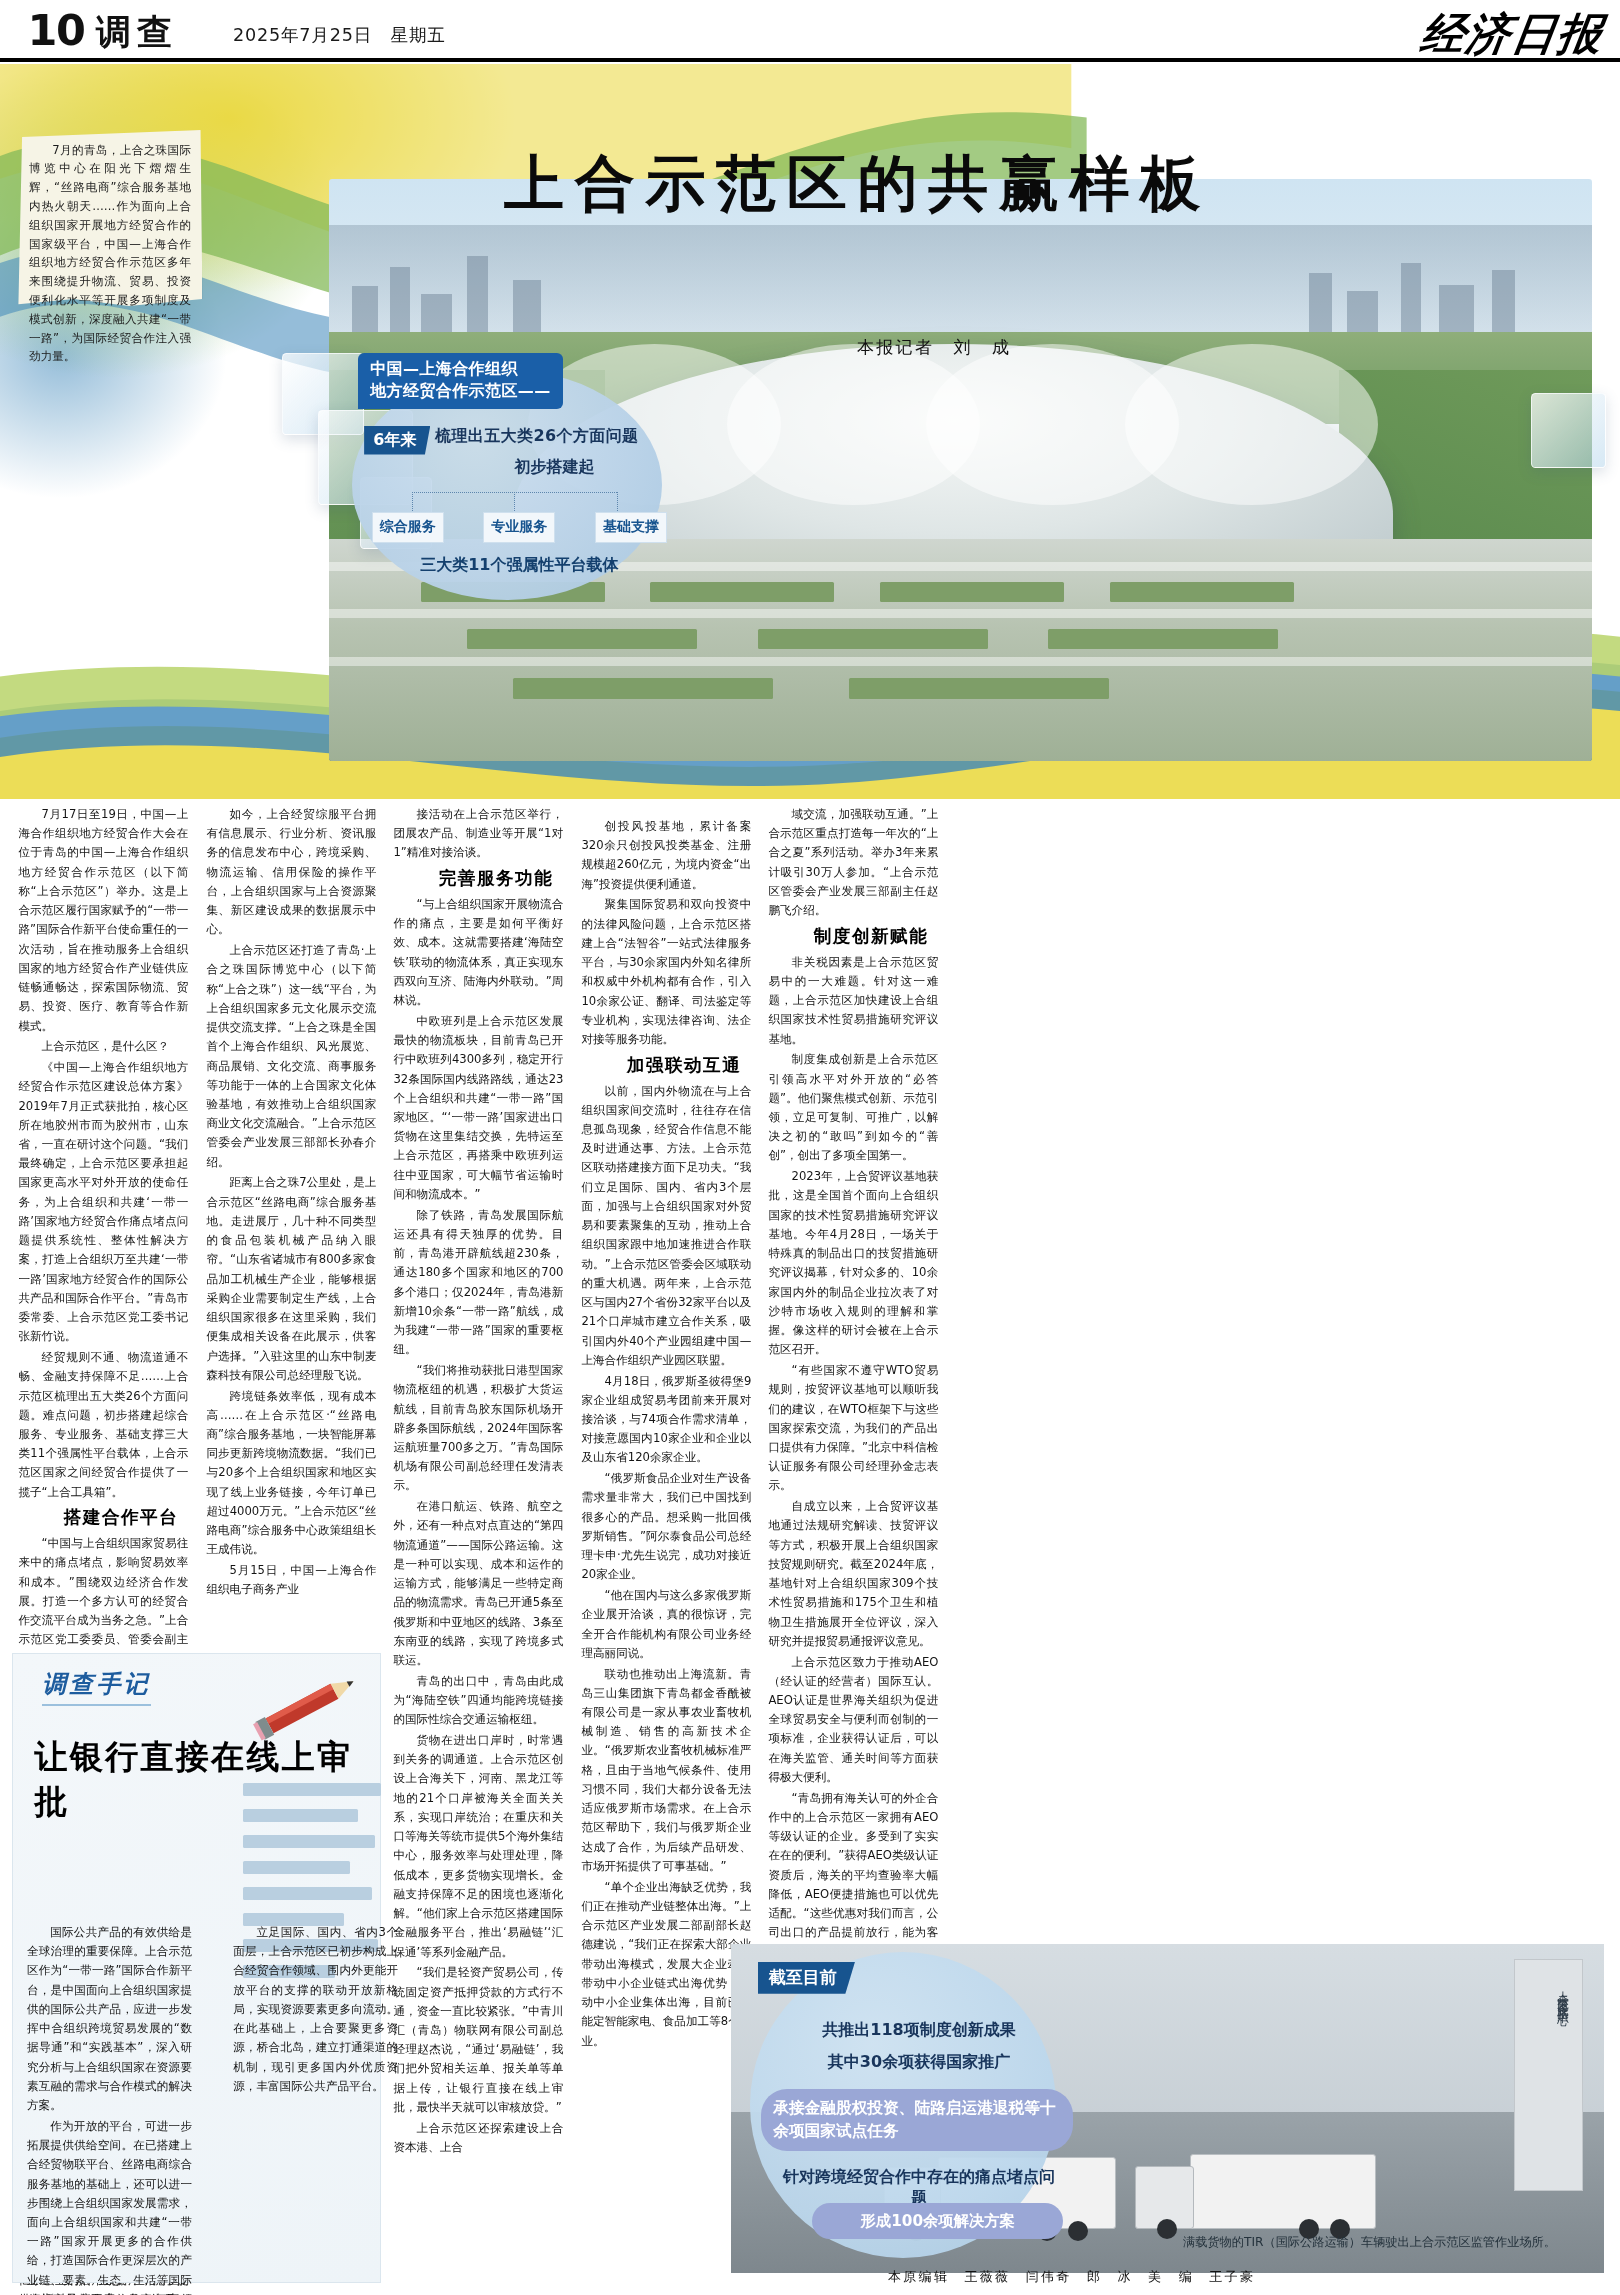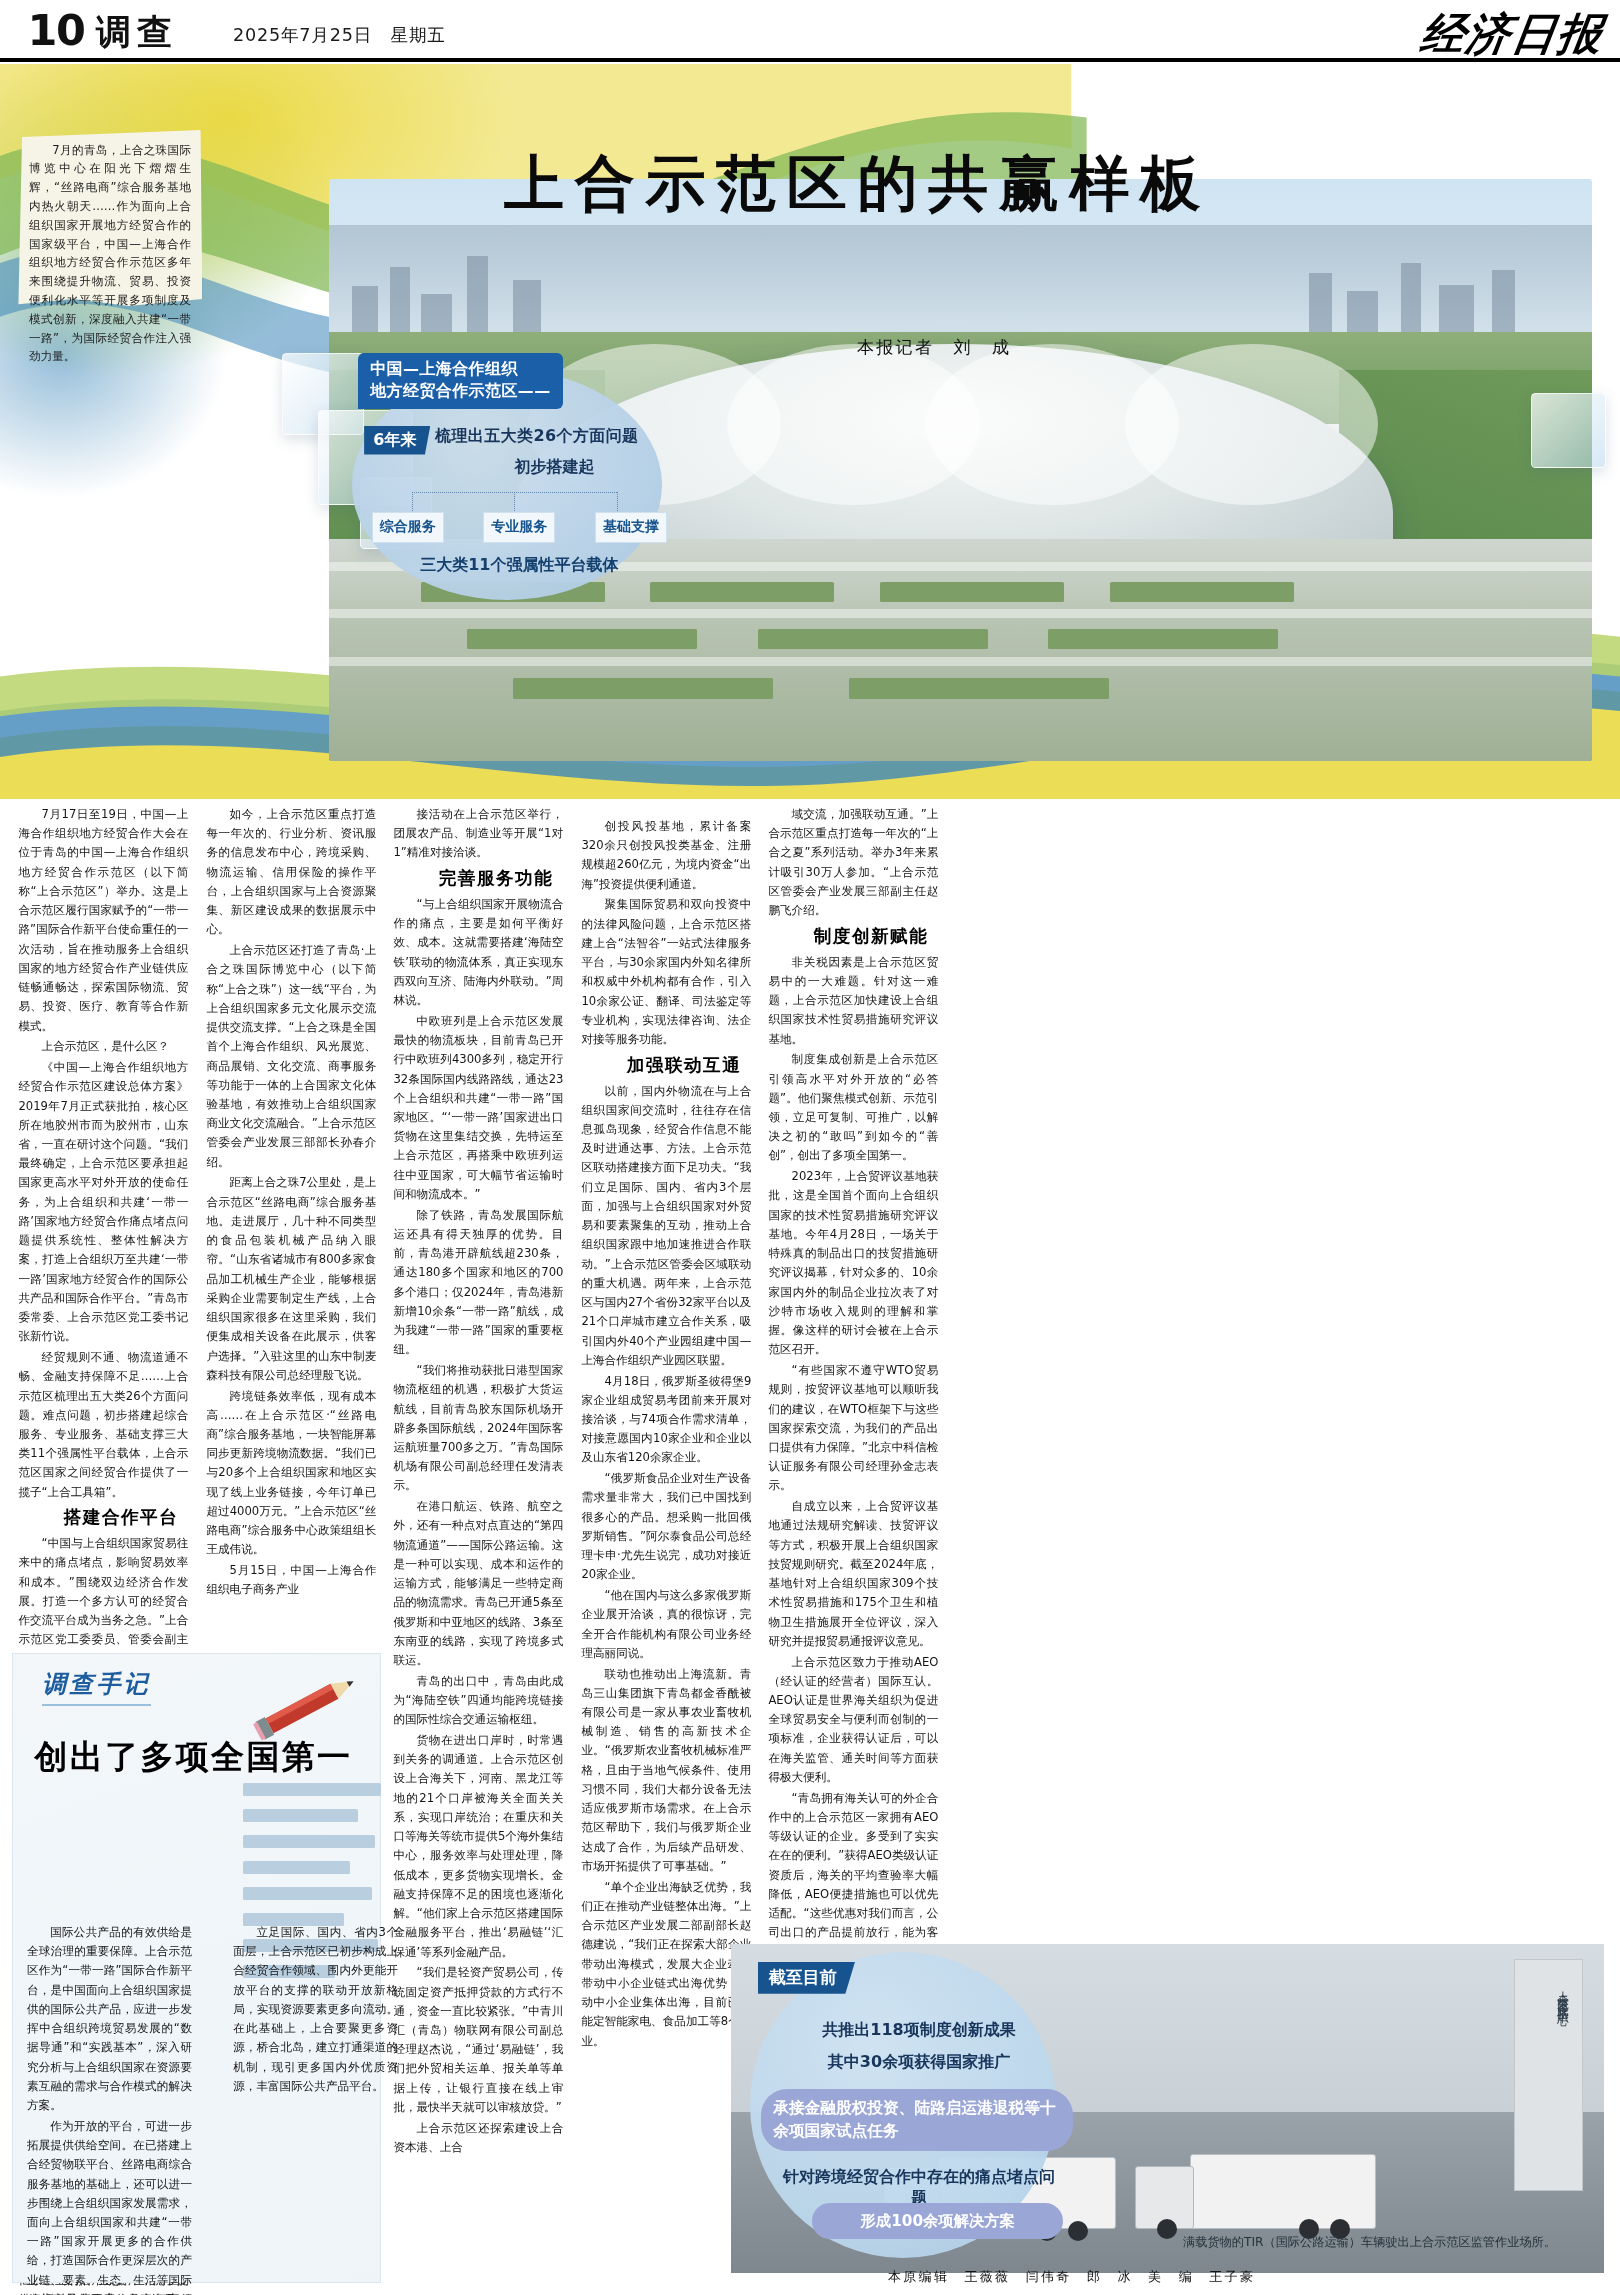--- a/index.html
+++ b/index.html
@@ -248,21 +248,21 @@
       <p>经贸规则不通、物流道通不畅、金融支持保障不足……上合示范区梳理出五大类26个方面问题。难点问题，初步搭建起综合服务、专业服务、基础支撑三大类11个强属性平台载体，上合示范区国家之间经贸合作提供了一揽子“上合工具箱”。</p>
       <p class="sub">搭建合作平台</p>
       <p>“中国与上合组织国家贸易往来中的痛点堵点，影响贸易效率和成本。”围绕双边经济合作发展。打造一个多方认可的经贸合作交流平台成为当务之急。”上合示范区党工委委员、管委会副主任周林介绍。</p>
       <p>建设之初，上合示范区就聚焦跨境经贸搭建起经贸合作的新要素，着手收集中国上合组织和共建“一带一路”国家信息表及贸易资源数据库。经过3年等待，“中国—上海合作组织地方经贸合作产品介绍平台”于2022年11月正式上线。这是中国国际贸易促进“单一窗口”首个国际化平台，一经面世就在中国和上合组织国家迅速走红，平台注册企业数量已达2.2万余家。</p>
       <p>“上合经贸综服平台拥有信息展示、功能应用、数据发布三大功能。跨境采购、一站通关等八大应用模块，为中国和上合组织国家间经贸合作提供了‘贸易+通关+物流+金融’全周期综合服务。”上合示范区管委会综合服务部部长赵永进说。</p>
       <p>“之前我们对上合组织国家不够了解，看不到海外市场十分困难，上合经贸综服平台上线后，上合示范区组合上面突然增加，还想到很快就找到国际贸易伙伴。”青岛欧瑞德国际贸易有限公司经理说。</p>
       <p>提供信息是第一步。为解决贸易互信问题，上合示范区推出“信用上合”跨境信用平台，建立起覆盖上合26个国家和地区6亿家企业的信用数据库，能够提供多语种跨境企业信息查询及一站式信用管理服务，已经累计提供线上信用查询超1亿次、保障超5000亿元贸易额。</p>
     </div>
 
     <div class="col" style="left:188px;">
-      <p>如今，上合示范区重点打造每一年次的、行业分析、资讯服务的信息发布中心，跨境采购、物流运输、信用保险的操作平台，上合组织国家与上合资源聚集、新区建设成果的数据展示中心。</p>
+      <p>如今，上合经贸综服平台拥有信息展示、行业分析、资讯服务的信息发布中心，跨境采购、物流运输、信用保险的操作平台，上合组织国家与上合资源聚集、新区建设成果的数据展示中心。</p>
       <p>上合示范区还打造了青岛·上合之珠国际博览中心（以下简称“上合之珠”）这一线“平台，为上合组织国家多元文化展示交流提供交流支撑。“上合之珠是全国首个上海合作组织、风光展览、商品展销、文化交流、商事服务等功能于一体的上合国家文化体验基地，有效推动上合组织国家商业文化交流融合。”上合示范区管委会产业发展三部部长孙春介绍。</p>
       <p>距离上合之珠7公里处，是上合示范区“丝路电商”综合服务基地。走进展厅，几十种不同类型的食品包装机械产品纳入眼帘。“山东省诸城市有800多家食品加工机械生产企业，能够根据采购企业需要制定生产线，上合组织国家很多在这里采购，我们便集成相关设备在此展示，供客户选择。”入驻这里的山东中制麦森科技有限公司总经理殷飞说。</p>
       <p>跨境链条效率低，现有成本高……在上合示范区·“丝路电商”综合服务基地，一块智能屏幕同步更新跨境物流数据。“我们已与20多个上合组织国家和地区实现了线上业务链接，今年订单已超过4000万元。”上合示范区“丝路电商”综合服务中心政策组组长王成伟说。</p>
       <p>5月15日，中国—上海合作组织电子商务产业</p>
     </div>
 
     <div class="col" style="left:375px;">
       <p>接活动在上合示范区举行，团展农产品、制造业等开展“1对1”精准对接洽谈。</p>
       <p class="sub">完善服务功能</p>
       <p>“与上合组织国家开展物流合作的痛点，主要是如何平衡好效、成本。这就需要搭建‘海陆空铁’联动的物流体系，真正实现东西双向互济、陆海内外联动。”周林说。</p>
@@ -307,21 +307,21 @@
     <svg class="pencil" viewBox="0 0 150 120">
       <g transform="rotate(-28 75 60)">
         <rect x="18" y="48" width="96" height="22" fill="#c0392b"></rect>
         <rect x="18" y="48" width="96" height="8" fill="#e05b4a"></rect>
         <polygon points="114,48 142,59 114,70" fill="#f0d9a8"></polygon>
         <polygon points="134,55 142,59 134,63" fill="#333"></polygon>
         <rect x="4" y="46" width="14" height="26" fill="#7f8c8d"></rect>
         <rect x="0" y="47" width="6" height="24" fill="#e8a0b0"></rect>
       </g>
     </svg>
-    <div class="notebox-title">创出了多项全国第一</div>
+    <div class="notebox-title">让银行直接在线上审批</div>
 
     <div class="bars">
       <div class="bar" style="width:138px;"></div>
       <div class="bar" style="width:115px;"></div>
       <div class="bar" style="width:132px;"></div>
       <div class="bar" style="width:107px;"></div>
       <div class="bar" style="width:129px;"></div>
       <div class="bar" style="width:101px;"></div>
       <div class="bar" style="width:135px;"></div>
       <div class="bar" style="width:92px;"></div>

